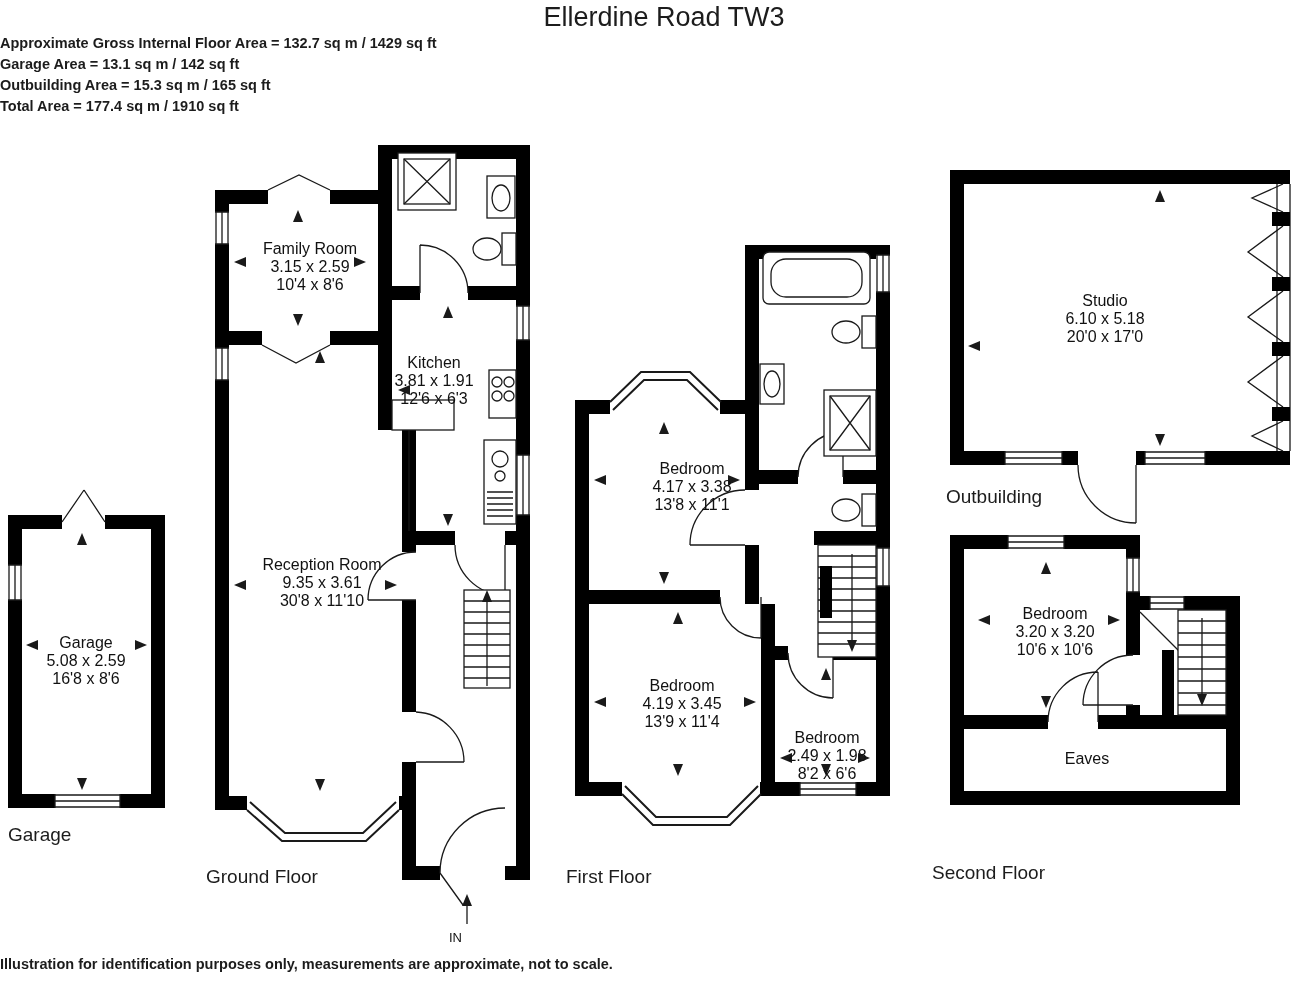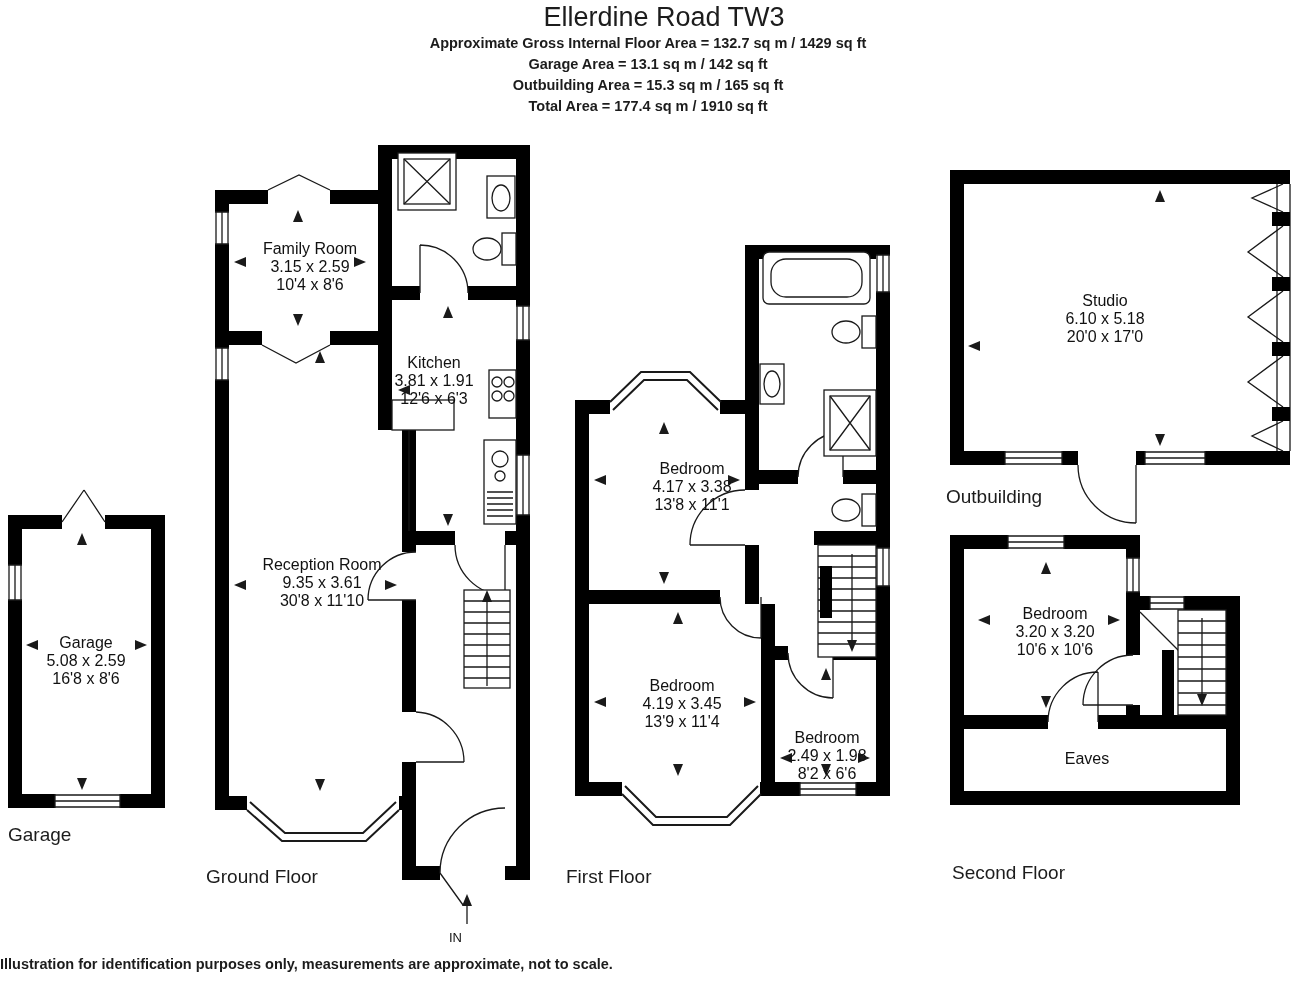--- a/index.html
+++ b/index.html
@@ -7,21 +7,21 @@
           font-family:"Liberation Sans",sans-serif;color:#111;}
   svg.plan{position:absolute;left:0;top:0;}
   .w{fill:#000;}
   .wh{fill:#fff;}
   .t{fill:none;stroke:#1a1a1a;stroke-width:1.3;}
   .t2{fill:none;stroke:#1a1a1a;stroke-width:2;}
   .outl{fill:#fff;stroke:#1a1a1a;stroke-width:1.3;}
   .a{fill:#1a1a1a;stroke:none;}
   .hdr-title{position:absolute;top:2px;left:0;width:100%;text-align:center;
              font-size:27px;color:#1c1c1c;padding-left:16px;}
-  .hdr-sub{position:absolute;top:33px;left:0;width:100%;text-align:center;
+  .hdr-sub{position:absolute;top:33px;left:0;width:100%;text-align:left;
            font-size:14.5px;font-weight:bold;line-height:21px;color:#1c1c1c;}
   .room-label{position:absolute;text-align:center;font-size:16px;line-height:18px;color:#111;}
   .floor-label{position:absolute;font-size:19px;color:#1c1c1c;}
   .in-label{position:absolute;text-align:left;font-size:13px;color:#111;}
   .footer-note{position:absolute;top:956px;left:0;width:100%;
                font-size:14.5px;font-weight:bold;color:#1c1c1c;}
 </style>
 </head>
 <body>
 
@@ -405,16 +405,16 @@
   <div class="room-label" style="left:1007px;top:750px;width:160px">
     <div>Eaves</div>
   </div>
 
   <div class="in-label" style="left:449px;top:930px;width:36px">IN</div>
 
   <div class="floor-label" style="left:8px;top:824px">Garage</div>
   <div class="floor-label" style="left:206px;top:866px">Ground Floor</div>
   <div class="floor-label" style="left:566px;top:866px">First Floor</div>
   <div class="floor-label" style="left:946px;top:486px">Outbuilding</div>
-  <div class="floor-label" style="left:952px;top:862px">Second Floor</div>
+  <div class="floor-label" style="left:932px;top:862px">Second Floor</div>
 
   <div class="footer-note">Illustration for identification purposes only, measurements are approximate, not to scale.</div>
 </div>
 
 </body></html>

